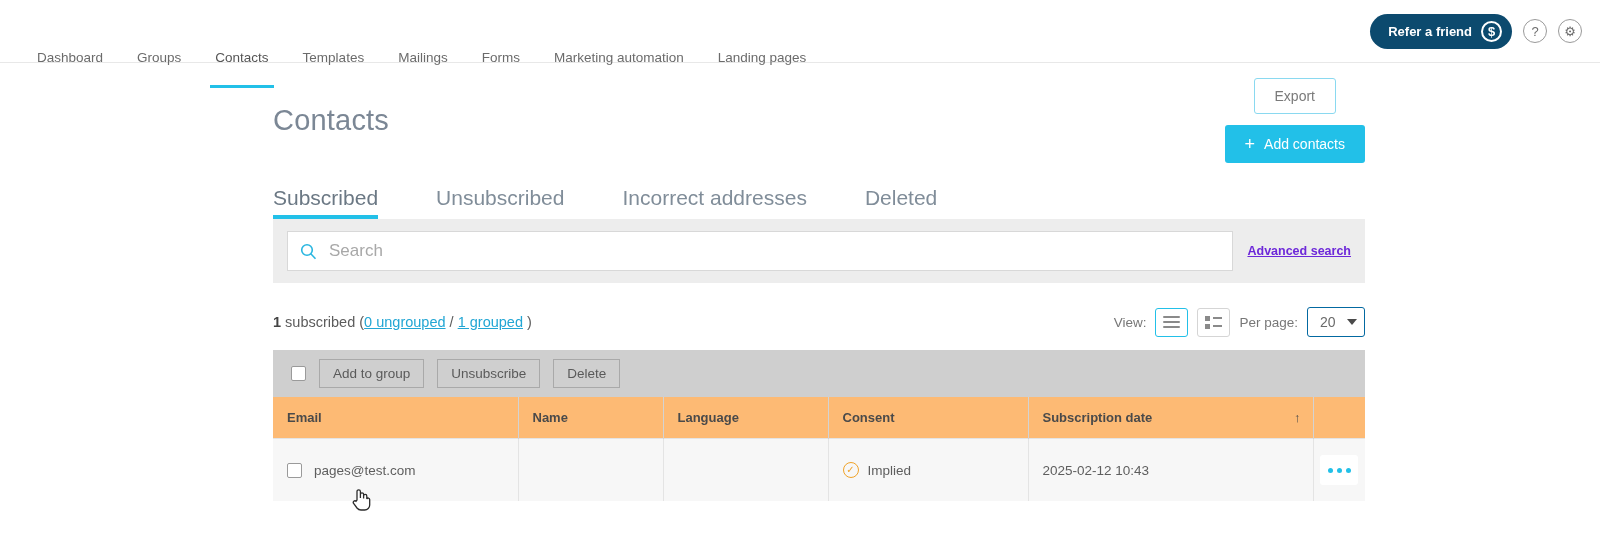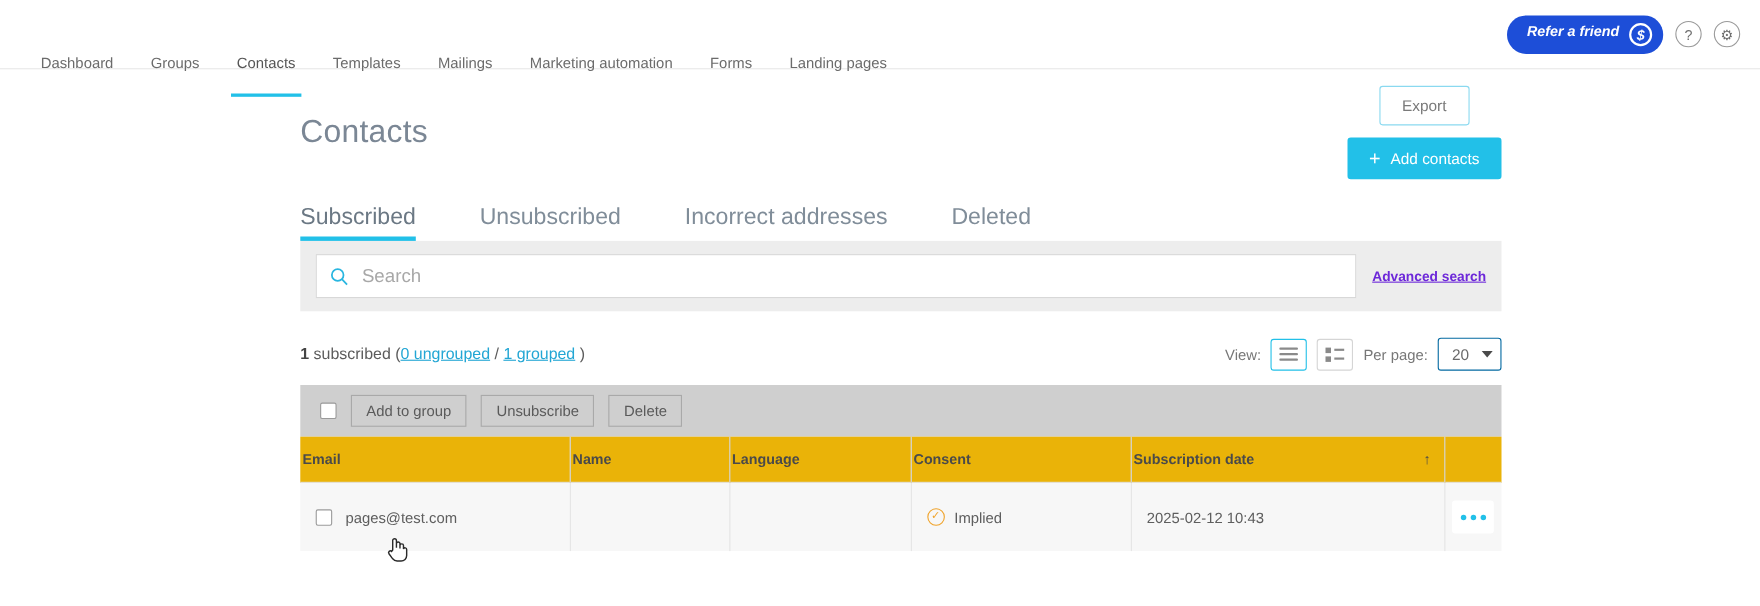--- a/index.html
+++ b/index.html
@@ -52,32 +52,31 @@
   .nav-right {
     position:absolute;
     right:18px; top:0;
     height:62px;
     display:flex;
     align-items:center;
     gap:11px;
   }
   .refer-btn {
     display:flex;
-    align-items:flex-start;
+    align-items:center;
     gap:9px;
-    background:#1d4ed8;
+    background:#0c4a6e;
     color:#fff;
     border-radius:20px;
     padding:7px 10px 7px 18px;
     font-size:13px;
     font-weight:bold;
     cursor:pointer;
     border:none;
     font-family:"Liberation Sans", sans-serif;
-    font-style:italic;
   }
   .dollar-circle {
     width:21px; height:21px;
     border-radius:50%;
     border:2px solid #fff;
     display:flex; align-items:center; justify-content:center;
     font-size:13px; font-weight:bold; line-height:1;
   }
   .circle-icon {
     width:24px; height:24px;
@@ -274,26 +273,26 @@
     border-radius:0;
     font-size:13.5px;
     color:#5a5a5a;
     padding:6px 13px;
     cursor:pointer;
     font-family:"Liberation Sans", sans-serif;
   }
 
   table { width:100%; border-collapse:collapse; }
   thead th {
-    background:#eab308;
+    background:#fdba74;
     font-size:13px;
     color:#4a4a4a;
     font-weight:bold;
     text-align:left;
-    padding:13px 0 13px 2px;
+    padding:13px 0 13px 14px;
     border-right:1px solid #d3d3d3;
     white-space:nowrap;
     margin-left:48px;
   }
   thead th:last-child { border-right:none; }
   tbody td {
     background:#f7f7f7;
     font-size:13.5px;
     color:#5e5e5e;
     padding:16px 0 16px 14px;
@@ -354,24 +353,24 @@
     <div class="nav-item active">
         <span>Contacts</span>
       </div>
     <div class="nav-item">
         <span>Templates</span>
       </div>
     <div class="nav-item">
         <span>Mailings</span>
       </div>
     <div class="nav-item">
+        <span>Forms</span>
+      </div>
+    <div class="nav-item">
         <span>Marketing automation</span>
-      </div>
-    <div class="nav-item">
-        <span>Forms</span>
       </div>
     <div class="nav-item">
         <span>Landing pages</span>
       </div>
   </div>
 
   <div class="nav-right">
     <button class="refer-btn">
       <span>Refer a friend</span>
       <span class="dollar-circle">$</span>

